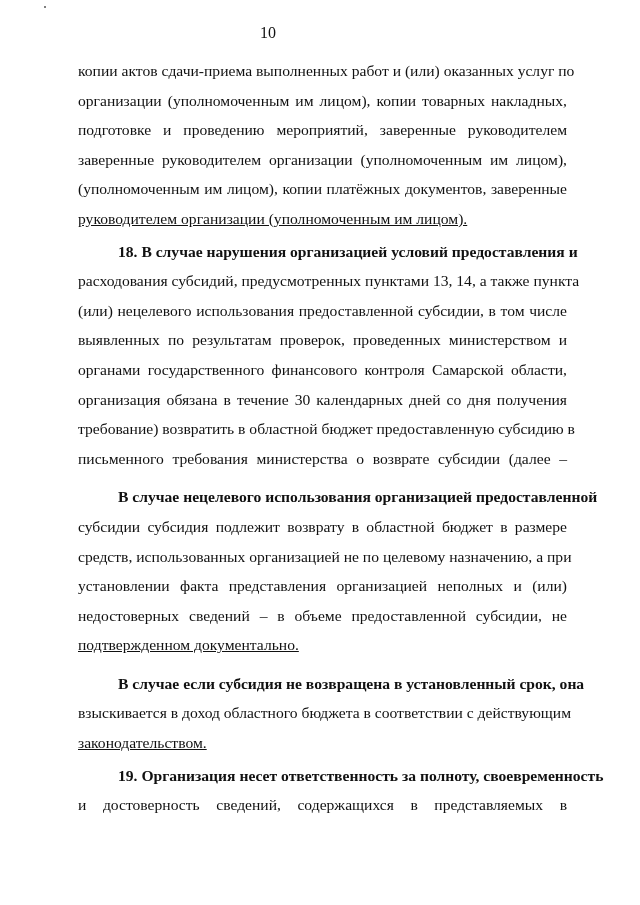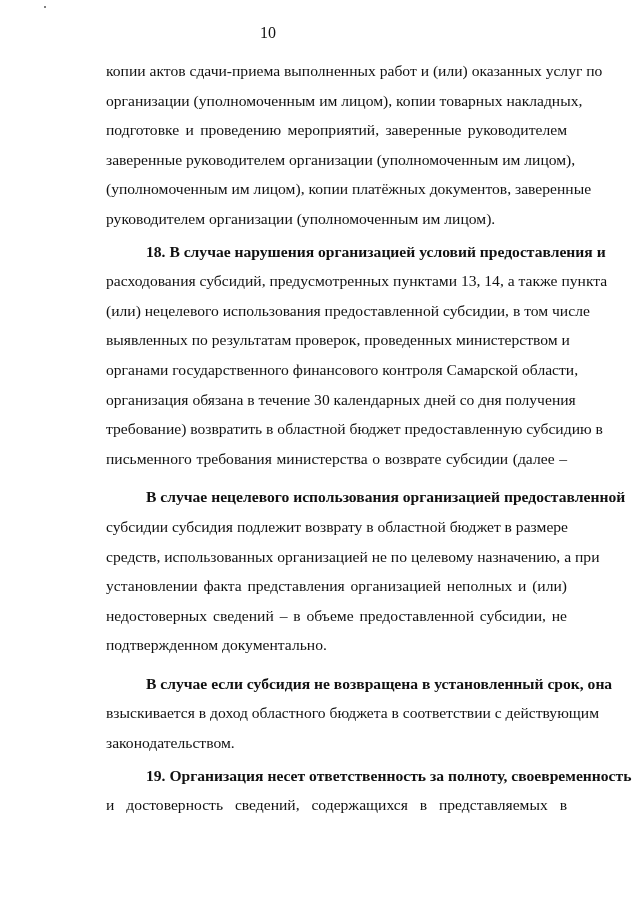--- a/index.html
+++ b/index.html
@@ -8,22 +8,22 @@
   .dot { position: absolute; left: 44px; top: 6px; width: 2px; height: 2px; background: #555; border-radius: 1px; }
   .page-number {
     position: absolute; left: 0; width: 536px; top: 24px; text-align: center;
     font-family: "Liberation Serif", serif; font-size: 16px; color: #111;
   }
   .body-text {
     position: absolute; left: 78px; top: 56px; width: 489px;
     font-family: "Liberation Serif", serif; font-size: 15.6px; color: #111;
     line-height: 29.6px;
   }
-  .line { display: block; white-space: nowrap; text-align: justify; text-align-last: justify; height: 29.6px; margin-left: 28px; }
-  .line.last { text-align-last: left; }
+  .line { display: block; white-space: nowrap; text-align: justify; text-align-last: justify; height: 29.6px; }
+  .line.last { text-align-last: left; text-decoration: underline; }
   .line.indent { padding-left: 40px; font-weight: bold; }
   .para-gap { height: 3px; }
 </style>
 </head>
 <body>
 
 <div class="page">
   <div class="dot"></div>
   <div class="page-number">10</div>
 

